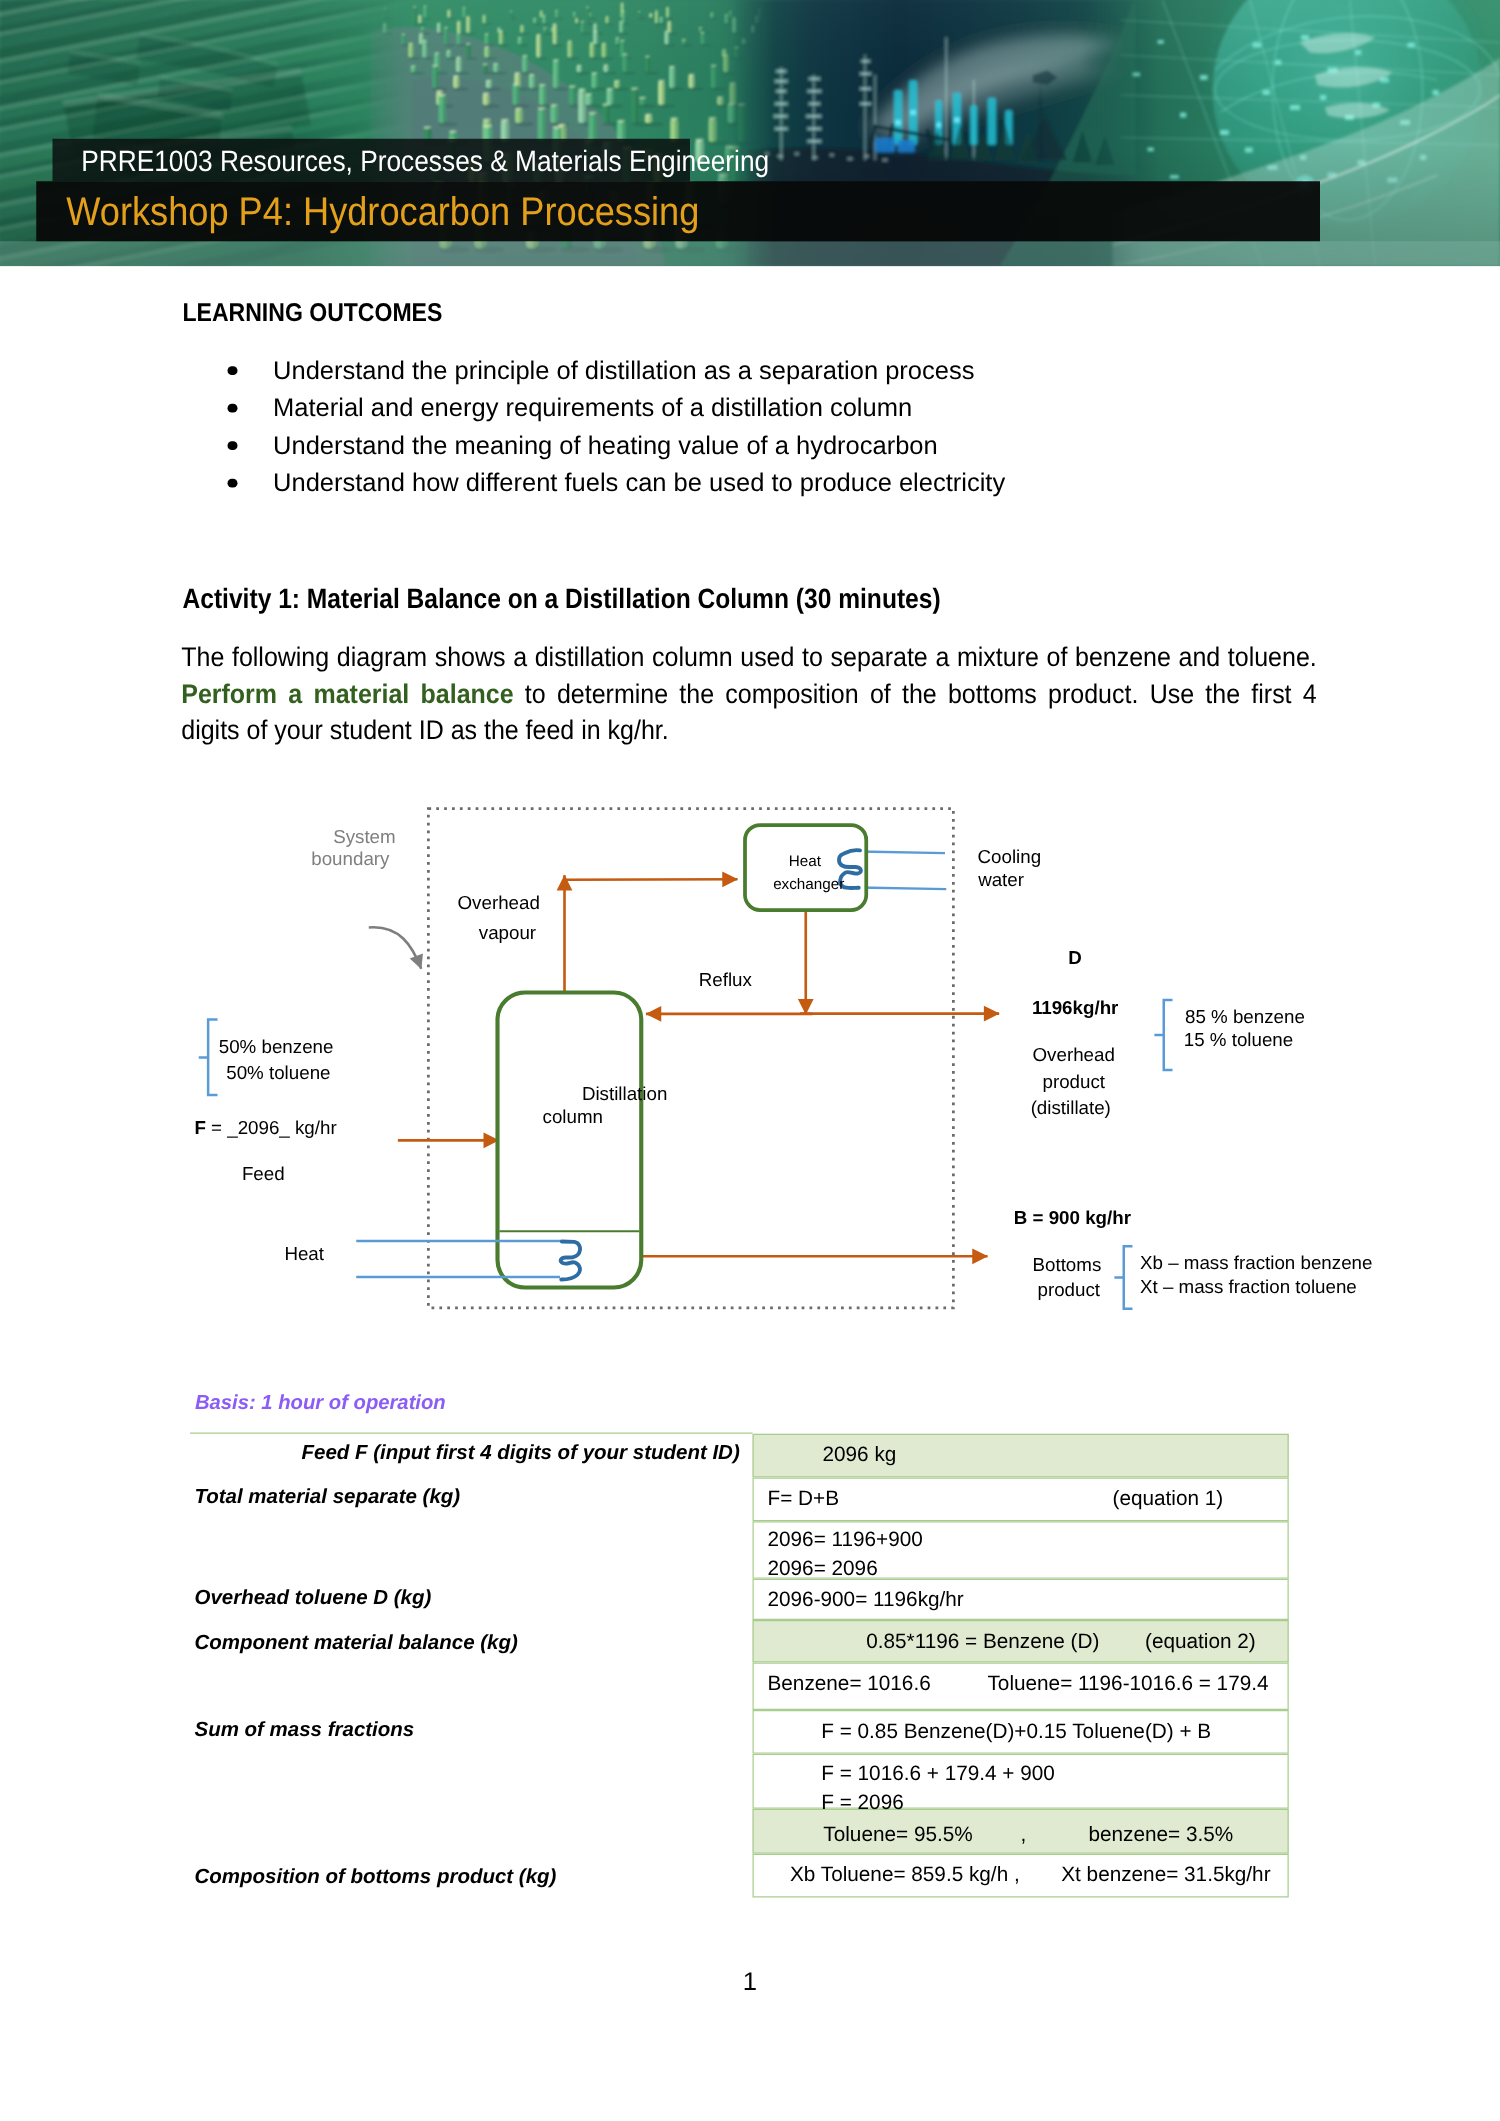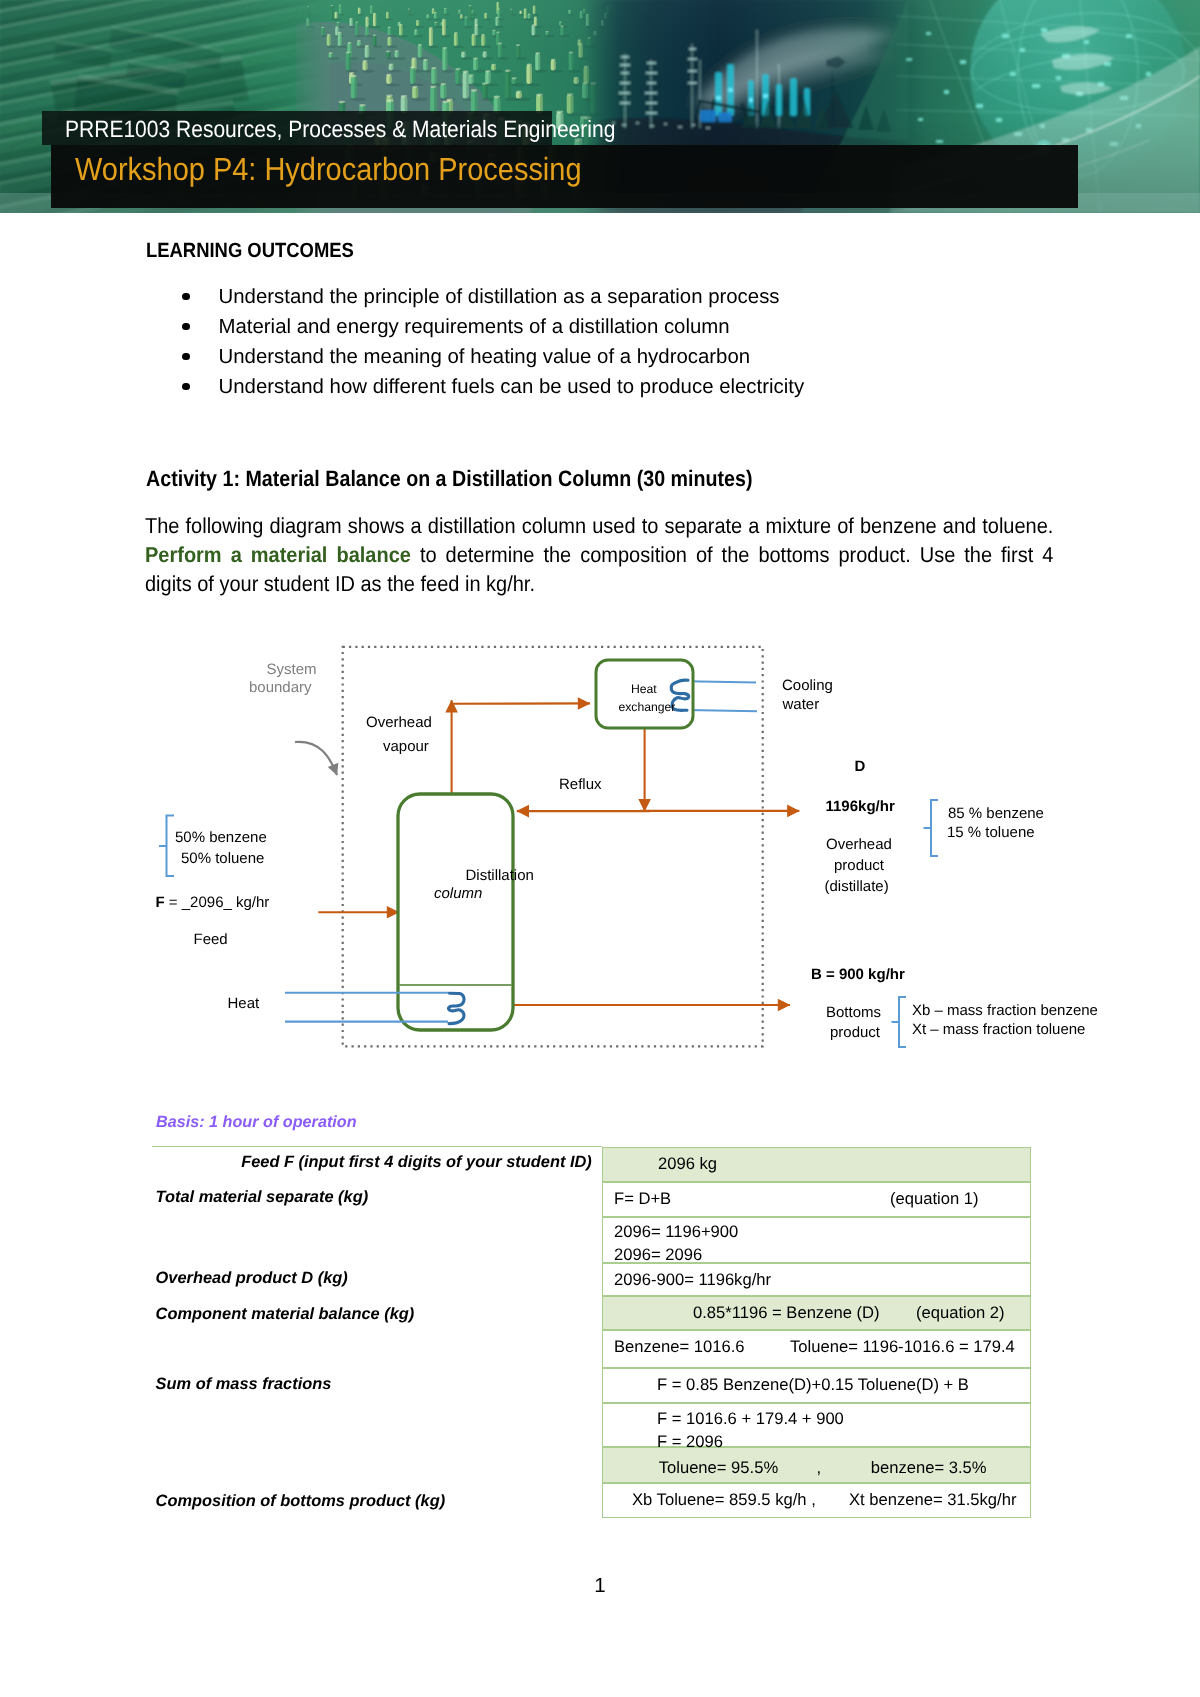--- a/index.html
+++ b/index.html
@@ -6,21 +6,21 @@
   body{width:1200px;height:1697px;font-family:"Liberation Sans",sans-serif;overflow:hidden;
        -webkit-font-smoothing:antialiased;text-rendering:geometricPrecision;}
   .page{position:relative;width:1200px;height:1697px;background:#ffffff;
         opacity:0.9999;}
 
   
   .banner{position:absolute;left:0;top:0;width:1200px;height:213px;overflow:hidden;}
   .banner > svg{position:absolute;left:0;top:0;}
   .bar1{position:absolute;left:42px;top:111px;width:510px;height:34px;
         background:rgba(11,18,16,0.86);}
-  .bar2{position:absolute;left:51px;top:145px;width:1027px;height:63px;
+  .bar2{position:absolute;left:29px;top:145px;width:1027px;height:48px;
         background:rgba(8,10,9,0.955);}
   .bar1 .t{position:absolute;left:23px;top:5.8px;color:#ffffff;font-size:23.6px;
            font-family:"Liberation Sans",sans-serif;white-space:nowrap;
            transform:scaleX(0.891);transform-origin:left top;}
   .bar2 .t{position:absolute;left:23.5px;top:6px;color:#e5a01b;font-size:32px;
            font-family:"Liberation Sans",sans-serif;white-space:nowrap;
            transform:scaleX(0.905);transform-origin:left top;}
 
   .lo-head{position:absolute;left:146px;top:238.5px;font-size:20.6px;font-weight:bold;color:#000;
            white-space:nowrap;transform:scaleX(0.895);transform-origin:left top;}
@@ -1422,21 +1422,21 @@
     <div class="dg-txt" style="left:266.5px;top:34px;color:#7f7f7f;">System</div>
     <div class="dg-txt" style="left:249px;top:51.6px;color:#7f7f7f;">boundary</div>
     <div class="dg-txt" style="left:366px;top:86.5px;">Overhead</div>
     <div class="dg-txt" style="left:383px;top:110.5px;">vapour</div>
     <div class="dg-txt" style="left:631px;top:55.0px;font-size:12.2px;">Heat</div>
     <div class="dg-txt" style="left:618.5px;top:72.5px;font-size:12.2px;">exchanger</div>
     <div class="dg-txt" style="left:782px;top:50.2px;">Cooling</div>
     <div class="dg-txt" style="left:782.5px;top:68.9px;">water</div>
     <div class="dg-txt" style="left:559px;top:148.5px;">Reflux</div>
     <div class="dg-txt" style="left:421.5px;top:240px;padding-left:44px;">Distillation</div>
-    <div class="dg-txt" style="left:434px;top:257.9px;font-style:italic;">column</div>
+    <div class="dg-txt" style="left:434px;top:257.9px;">column</div>
     <div class="dg-txt" style="left:175.0px;top:201.7px;">50% benzene</div>
     <div class="dg-txt" style="left:181.0px;top:222.5px;">50% toluene</div>
     <div class="dg-txt" style="left:193.5px;top:303.7px;">Feed</div>
     <div class="dg-txt" style="left:227.5px;top:368.1px;">Heat</div>
     <div class="dg-txt" style="left:854.5px;top:130.5px;font-weight:bold;">D</div>
     <div class="dg-txt" style="left:825.5px;top:170.8px;font-weight:bold;">1196kg/hr</div>
     <div class="dg-txt" style="left:826px;top:209.3px;">Overhead</div>
     <div class="dg-txt" style="left:834px;top:229.5px;">product</div>
     <div class="dg-txt" style="left:824.5px;top:251px;">(distillate)</div>
     <div class="dg-txt" style="left:948px;top:177.8px;">85 % benzene</div>
@@ -1457,21 +1457,21 @@
     <div class="vcell" style="top:1217px;height:46px;"></div>
     <div class="vcell" style="top:1263px;height:33px;"></div>
     <div class="vcell sh" style="top:1296px;height:34px;"></div>
     <div class="vcell" style="top:1330px;height:38px;"></div>
     <div class="vcell" style="top:1368px;height:35px;"></div>
     <div class="vcell" style="top:1403px;height:44px;"></div>
     <div class="vcell sh" style="top:1447px;height:36px;"></div>
     <div class="vcell" style="top:1483px;height:35px;"></div>
     <div class="lcell" style="top:1153px;text-align:right;"><b>Feed F</b><i> (input first 4 digits of your student ID)</i></div>
     <div class="lcell" style="top:1188px;"><b>Total material separate (kg)</b></div>
-    <div class="lcell" style="top:1269px;"><b>Overhead product D (kg)</b></div>
+    <div class="lcell" style="top:1269px;"><b>Overhead toluene D (kg)</b></div>
     <div class="lcell" style="top:1305px;"><b>Component material balance (kg)</b></div>
     <div class="lcell" style="top:1375px;"><b>Sum of mass fractions</b></div>
     <div class="lcell" style="top:1492px;"><b>Composition of bottoms product (kg)</b></div>
     <div class="vtxt" style="left:658px;top:1154px;">2096 kg</div>
     <div class="vtxt" style="left:614px;top:1189px;">F= D+B</div>
     <div class="vtxt" style="left:890px;top:1189px;">(equation 1)</div>
     <div class="vtxt" style="left:614px;top:1222px;">2096= 1196+900</div>
     <div class="vtxt" style="left:614px;top:1245px;">2096= 2096</div>
     <div class="vtxt" style="left:614px;top:1270px;">2096-900= 1196kg/hr</div>
     <div class="vtxt" style="left:693px;top:1303px;">0.85*1196 = Benzene (D)</div>

